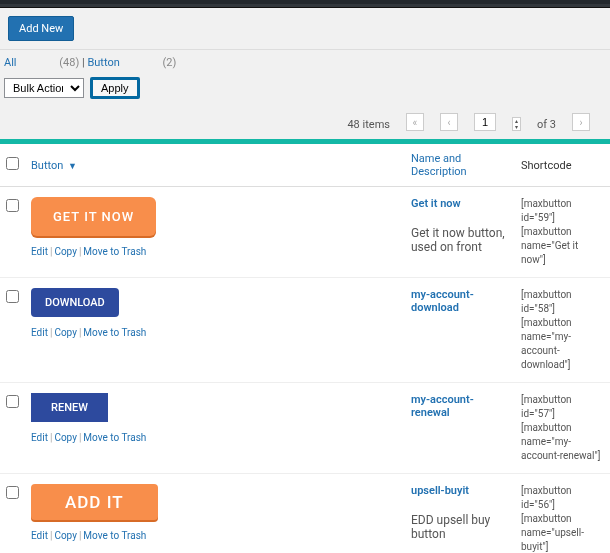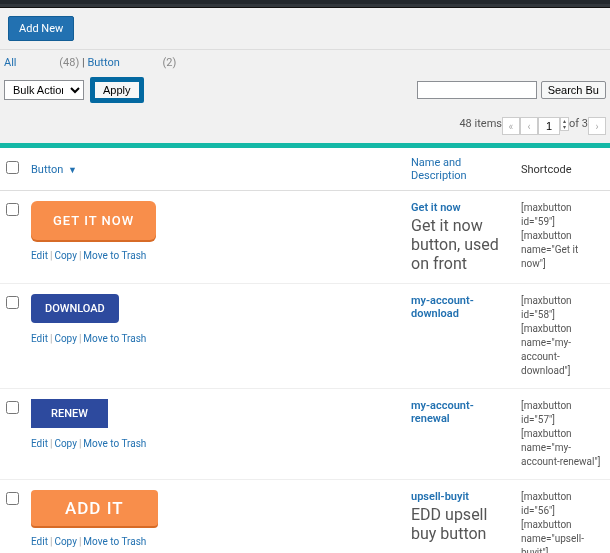--- a/index.html
+++ b/index.html
@@ -6,25 +6,25 @@
   body { font-family: -apple-system, BlinkMacSystemFont, "Segoe UI", Roboto, Arial, sans-serif; font-size: 12px; color: #333; background: #f1f1f1; width: 610px; }
   .topbar { background: #23282d; height: 4px; }
   .topbar-tabs { background: #32373c; height: 4px; border-bottom: 1px solid #111; }
   .header-bar { background: #f1f1f1; padding: 8px 8px; border-bottom: 1px solid #ddd; }
   .add-new { background: #2271b1; color: #fff; border: 1px solid #135e96; border-radius: 2px; padding: 5px 10px; font-size: 11px; cursor: pointer; display: inline-block; }
   .filters { padding: 6px 4px 4px 4px; font-size: 11px; color: #555; }
   .filters a { color: #2271b1; text-decoration: none; }
   .filters .count { color: #888; margin-left: 40px; }
   .bulk-row { padding: 4px 4px 10px 4px; display: flex; align-items: center; gap: 6px; }
   .bulk-row select { font-size: 11px; padding: 2px 4px; border: 1px solid #8c8f94; background: #fff; width: 80px; }
-  .apply-btn { font-size: 11px; padding: 2px 8px; border: 5px solid #0369a1; background: #f6f7f7; border-radius: 2px; cursor: pointer; }
+  .apply-btn { font-size: 11px; padding: 2px 8px; border: 3px solid #0369a1; background: #f6f7f7; border-radius: 2px; cursor: pointer; }
   .search-area { margin-left: auto; display: flex; gap: 4px; align-items: center; }
   .search-area input[type="text"] { border: 1px solid #8c8f94; padding: 2px 4px; font-size: 11px; width: 120px; background:#fff; }
   .search-btn { font-size: 11px; padding: 2px 6px; border: 1px solid #8c8f94; background: #f6f7f7; border-radius: 2px; cursor: pointer; }
-  .pagination { display: flex; justify-content: flex-end; align-items: flex-start; gap: 0; padding: 4px 4px 8px 4px; font-size: 11px; color: #555; }
+  .pagination { display: flex; justify-content: flex-end; align-items: flex-end; gap: 16px; padding: 4px 20px 8px 4px; font-size: 11px; color: #555; }
   .pagination .pbtn { border: 1px solid #ccc; background: #fff; width: 18px; height: 18px; display: inline-flex; align-items: center; justify-content: center; cursor: pointer; color: #aaa; font-size: 10px; }
   .pagination input { width: 22px; text-align: center; border: 1px solid #ccc; font-size: 11px; height: 18px; }
   .spinner { display: inline-flex; flex-direction: column; border: 1px solid #ccc; }
   .spinner span { font-size: 6px; line-height: 6px; padding: 0 2px; background: #fff; cursor: pointer; }
   table { width: 100%; border-collapse: collapse; background: #fff; }
   thead th { text-align: left; font-weight: normal; font-size: 11px; padding: 8px 6px; border-top: 5px solid #14b8a6; border-bottom: 1px solid #ddd; background: #fff; }
   thead th.sortable { color: #2271b1; cursor: pointer; }
   thead th.sortable .sort-ind { color: #2271b1; font-size: 9px; margin-left: 2px; }
   thead th.shortcode-h { color: #333; }
   .cbcol { width: 22px; text-align: center; }
@@ -32,21 +32,21 @@
   tbody td { vertical-align: top; padding: 10px 6px; font-size: 11px; }
   .btn-preview { display: inline-block; border-radius: 4px; color: #fff; text-align: center; font-weight: 500; }
   .btn-getitnow { background: #f88e4b; padding: 12px 22px; font-size: 13px; letter-spacing: 1px; border-radius: 6px; box-shadow: 0 2px 0 #d76b27; }
   .btn-download { background: #2d4a9e; padding: 8px 14px; font-size: 11px; border-radius: 4px; }
   .btn-renew { background: #2d4a9e; padding: 8px 20px; font-size: 11px; border-radius: 0; }
   .btn-addit { background: #f88e4b; padding: 8px 34px; font-size: 17px; letter-spacing: 1px; border-radius: 4px; box-shadow: 0 2px 0 #d76b27; }
   .row-actions { margin-top: 10px; font-size: 10px; }
   .row-actions a { color: #2271b1; text-decoration: none; }
   .row-actions .sep { color: #aaa; margin: 0 2px;}
   .name-link { color: #2271b1; font-weight: 600; text-decoration: none; font-size: 11px; }
-  .desc { color: #555; font-size: 16px; margin-top: 2px; }
+  .desc { color: #555; font-size: 12px; margin-top: 16px; }
   .shortcode { color: #555; font-size: 10px; line-height: 1.4; }
   td.cbcol input { margin-top: 2px; }
 </style>
 </head>
 <body>
 
 <div class="topbar"></div>
 <div class="topbar-tabs"></div>
 
 <div class="header-bar">
@@ -59,24 +59,20 @@
   <span> | </span>
   <a>Button</a>
   <span class="count">(2)</span>
 </div>
 
 <div class="bulk-row">
   <select>
     <option>Bulk Actions</option>
   </select>
   <button class="apply-btn">Apply</button>
-  <div class="search-area">
-    <input type="text" style="">
-    <button class="search-btn">Search Bu</button>
-  </div>
 </div>
 
 <div class="pagination">
   <span>48 items</span>
   <span class="pbtn">«</span>
   <span class="pbtn">‹</span>
   <input type="text" value="1" style="">
   <span class="spinner">
       <span>▴</span>
       <span>▾</span>

